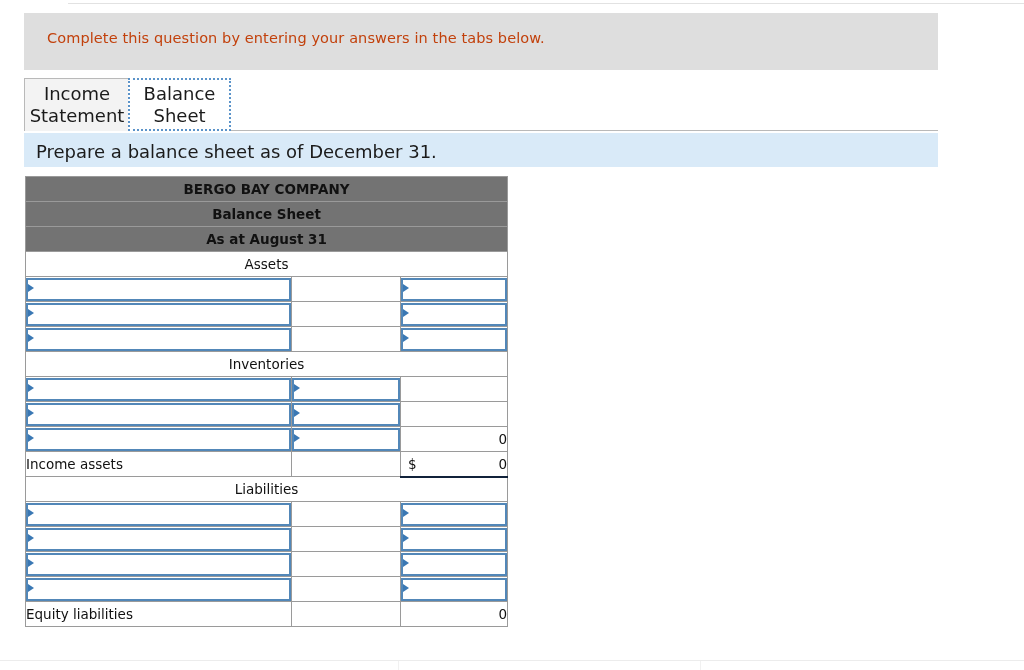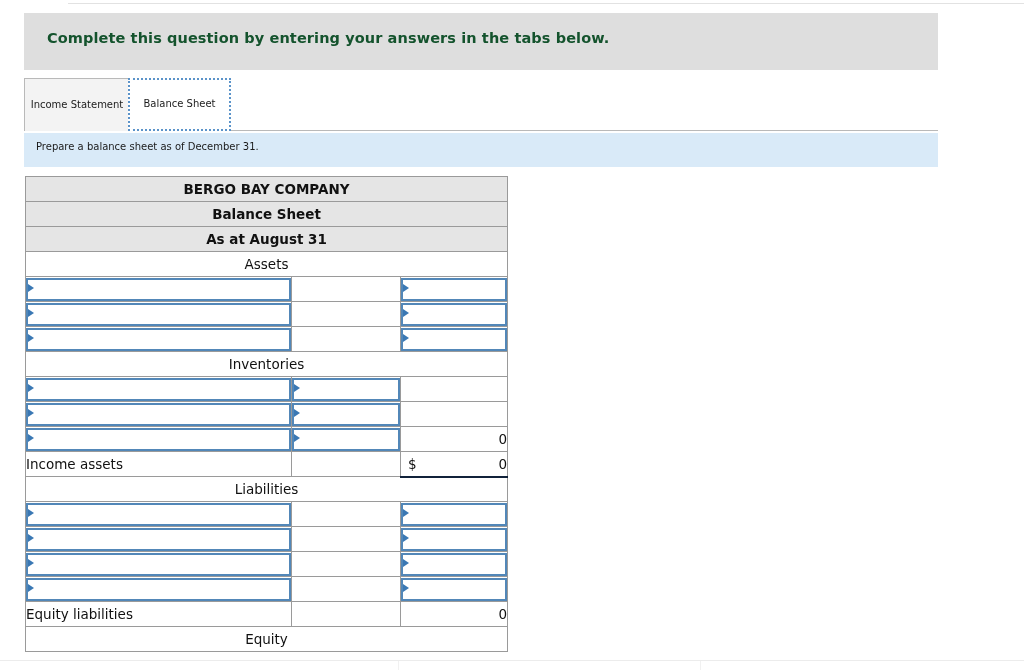--- a/index.html
+++ b/index.html
@@ -49,22 +49,22 @@
     width: 914px;
     height: 57px;
     background: #dedede;
     box-sizing: border-box;
   }
   .gray-header-text {
     position: absolute;
     left: 23px;
     top: 17px;
     font-size: 14.5px;
-    font-weight: bold;
-    color: #14532d;
+    font-weight: normal;
+    color: #c2410c;
     letter-spacing: 0.1px;
     white-space: nowrap;
   }
 
   
   .tabbar {
     position: absolute;
     left: 24px;
     top: 78px;
     width: 914px;
@@ -79,21 +79,21 @@
     background: #b9b9b9;
   }
   .tab {
     position: absolute;
     top: 0;
     box-sizing: border-box;
     display: flex;
     align-items: center;
     justify-content: center;
     text-align: center;
-    font-size: 10px;
+    font-size: 18px;
     color: #1b1b1b;
     line-height: 1.22;
   }
   .tab-inactive {
     left: 0;
     width: 106px;
     height: 53px;
     background: #f3f3f3;
     border: 1px solid #b9b9b9;
     border-bottom: none;
@@ -114,21 +114,21 @@
     top: 133px;
     width: 914px;
     height: 34px;
     background: #d9eaf8;
     box-sizing: border-box;
   }
   .prompt-text {
     position: absolute;
     left: 12px;
     top: 8px;
-    font-size: 10px;
+    font-size: 18px;
     color: #1b1b1b;
     white-space: nowrap;
   }
 
   
   .bs-table {
     position: absolute;
     left: 25px;
     top: 176px;
     width: 482px;
@@ -144,21 +144,21 @@
     border: 1px solid #9a9a9a;
     height: 25px;
     padding: 0;
     font-size: 13.5px;
     color: #111111;
     vertical-align: middle;
     box-sizing: border-box;
   }
 
   .hdr {
-    background: #e5e5e5;
+    background: #737373;
     text-align: center;
     font-weight: bold;
     font-size: 13.5px;
     color: #10243a;
   }
   .section {
     text-align: center;
     font-weight: normal;
     font-size: 13.5px;
     color: #111111;
@@ -402,23 +402,20 @@
               <span class="flag2"></span>
             </div>
         </td>
       </tr>
       <tr>
         <td class="label-cell">Equity liabilities</td>
         <td></td>
         <td class="num-cell topline">0</td>
       </tr>
 
-      <tr>
-        <td class="section" colspan="3">Equity</td>
-      </tr>
     </tbody>
   </table>
 
   <div class="frame-line-bottom"></div>
   <div class="frame-tick" style="left:398px;"></div>
   <div class="frame-tick" style="left:700px;"></div>
 
 </div>
 
 </body></html>

